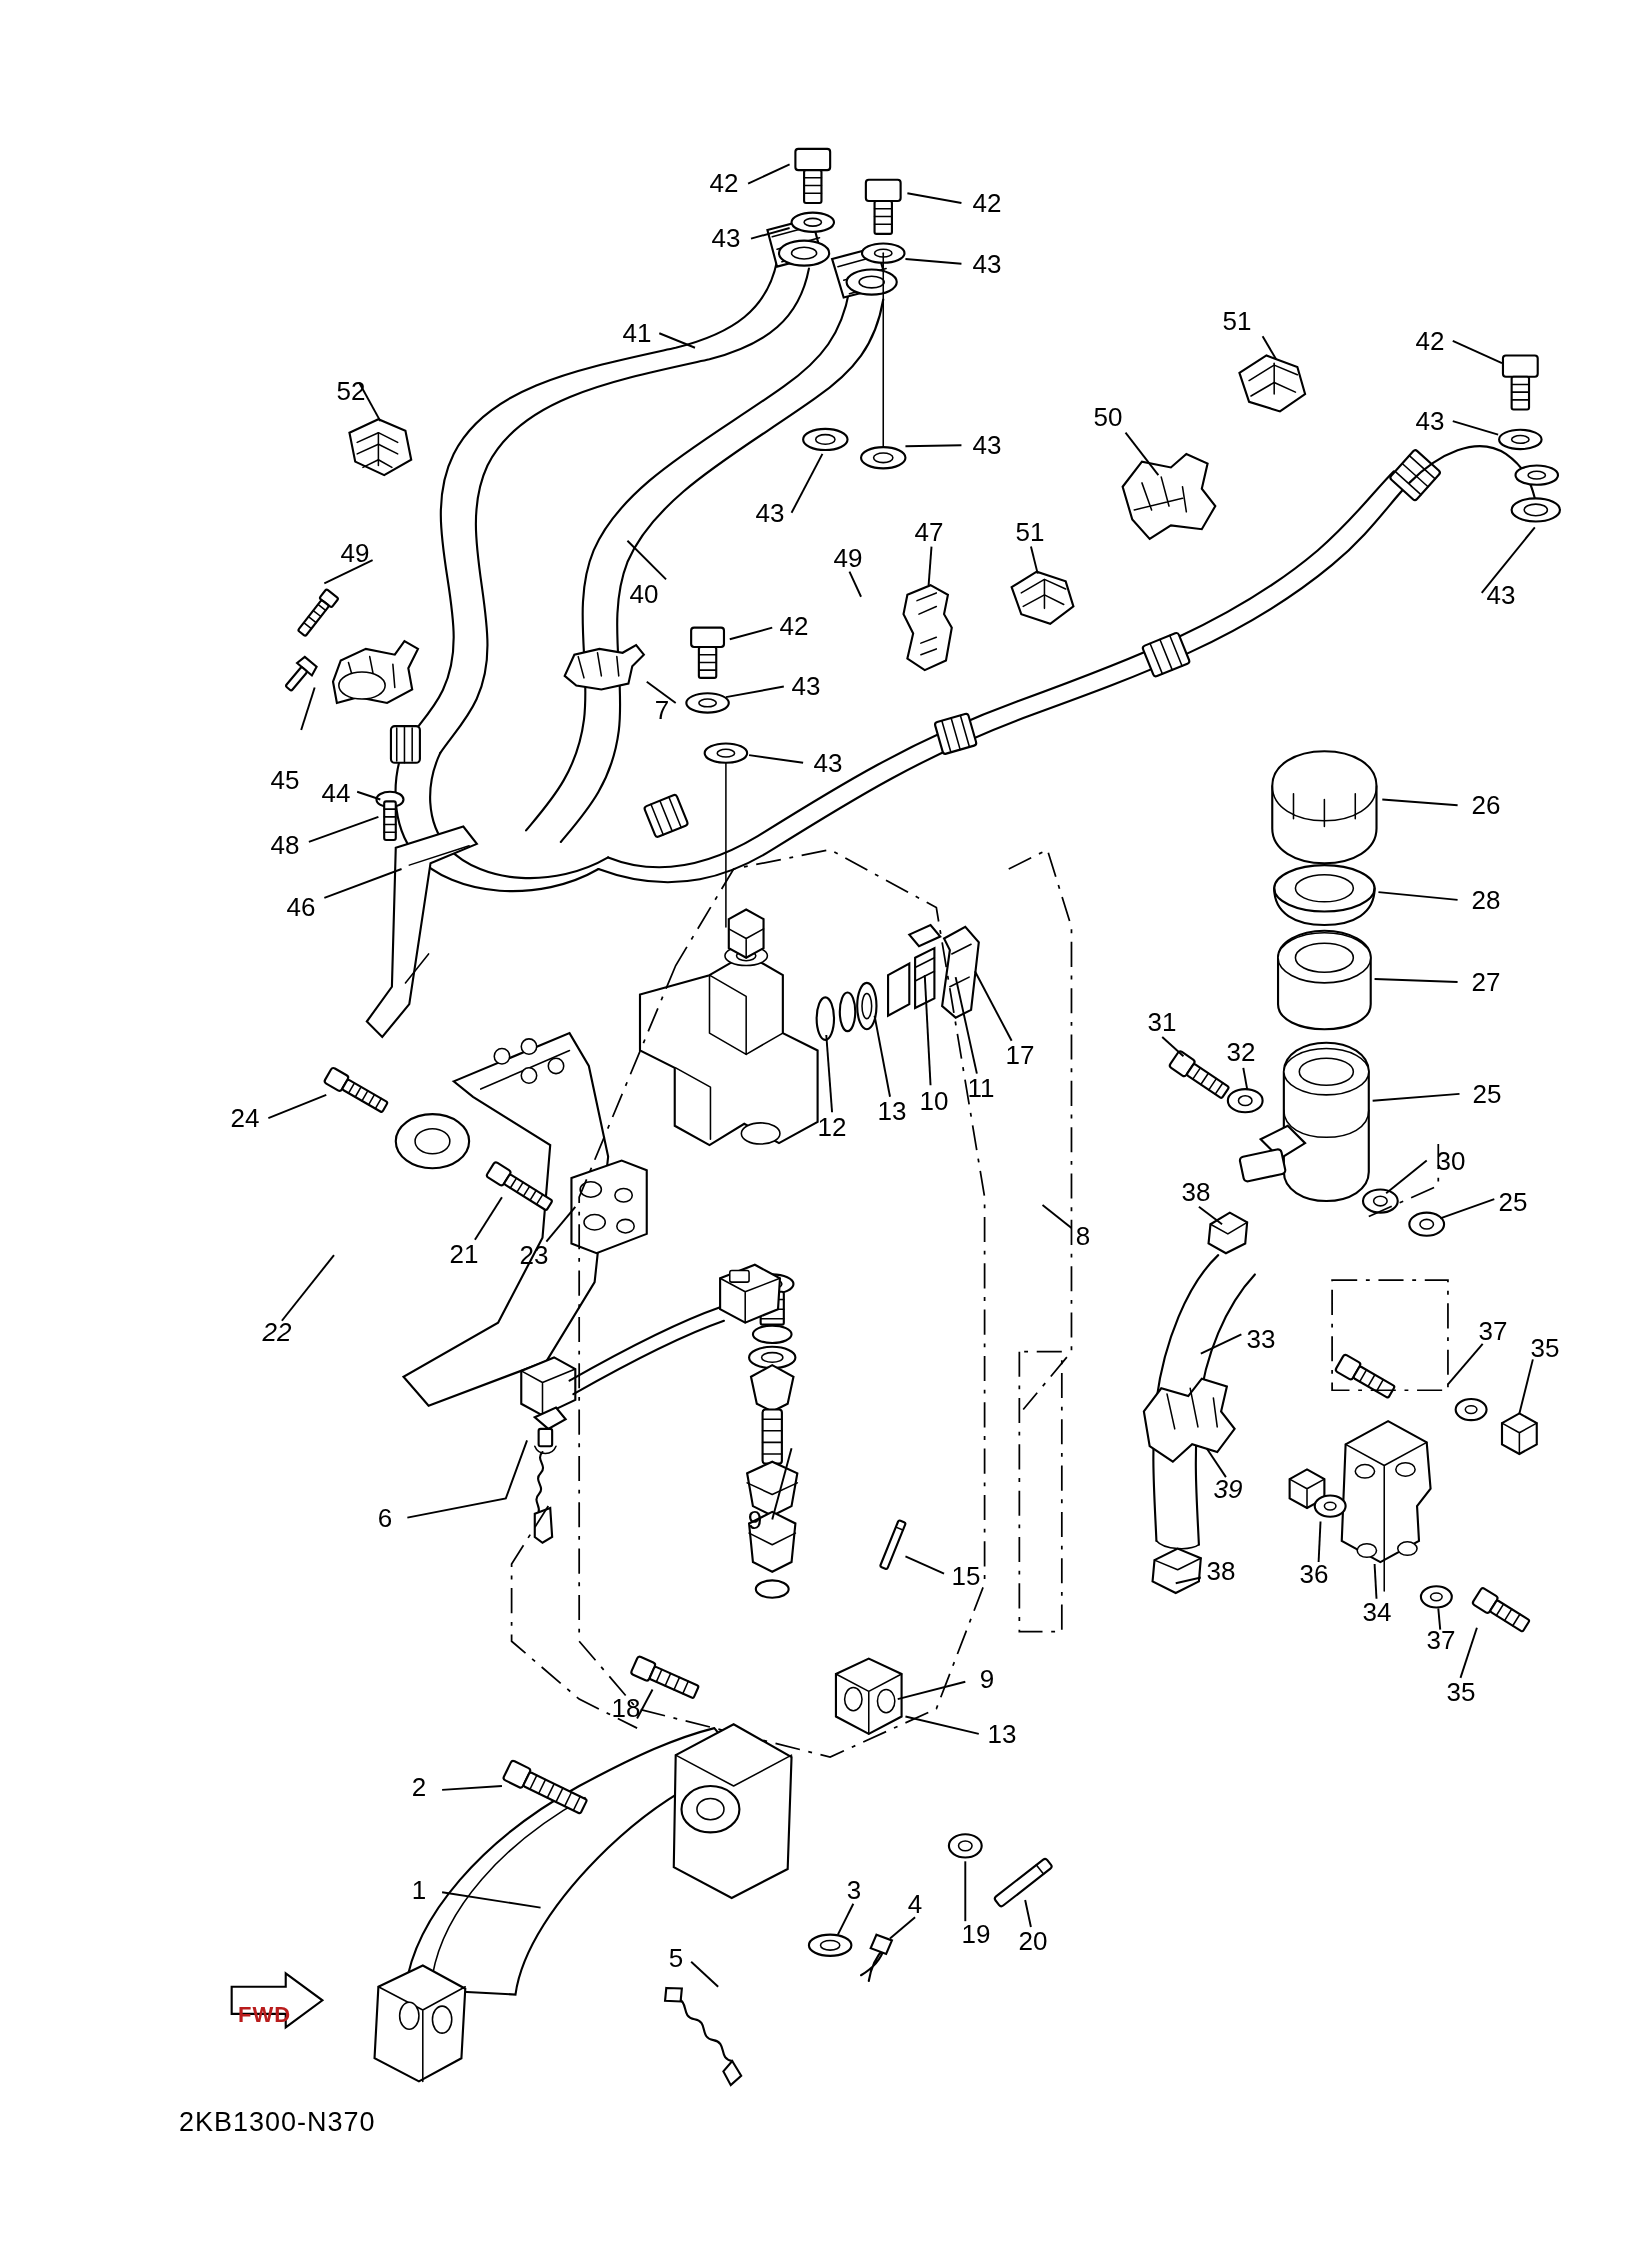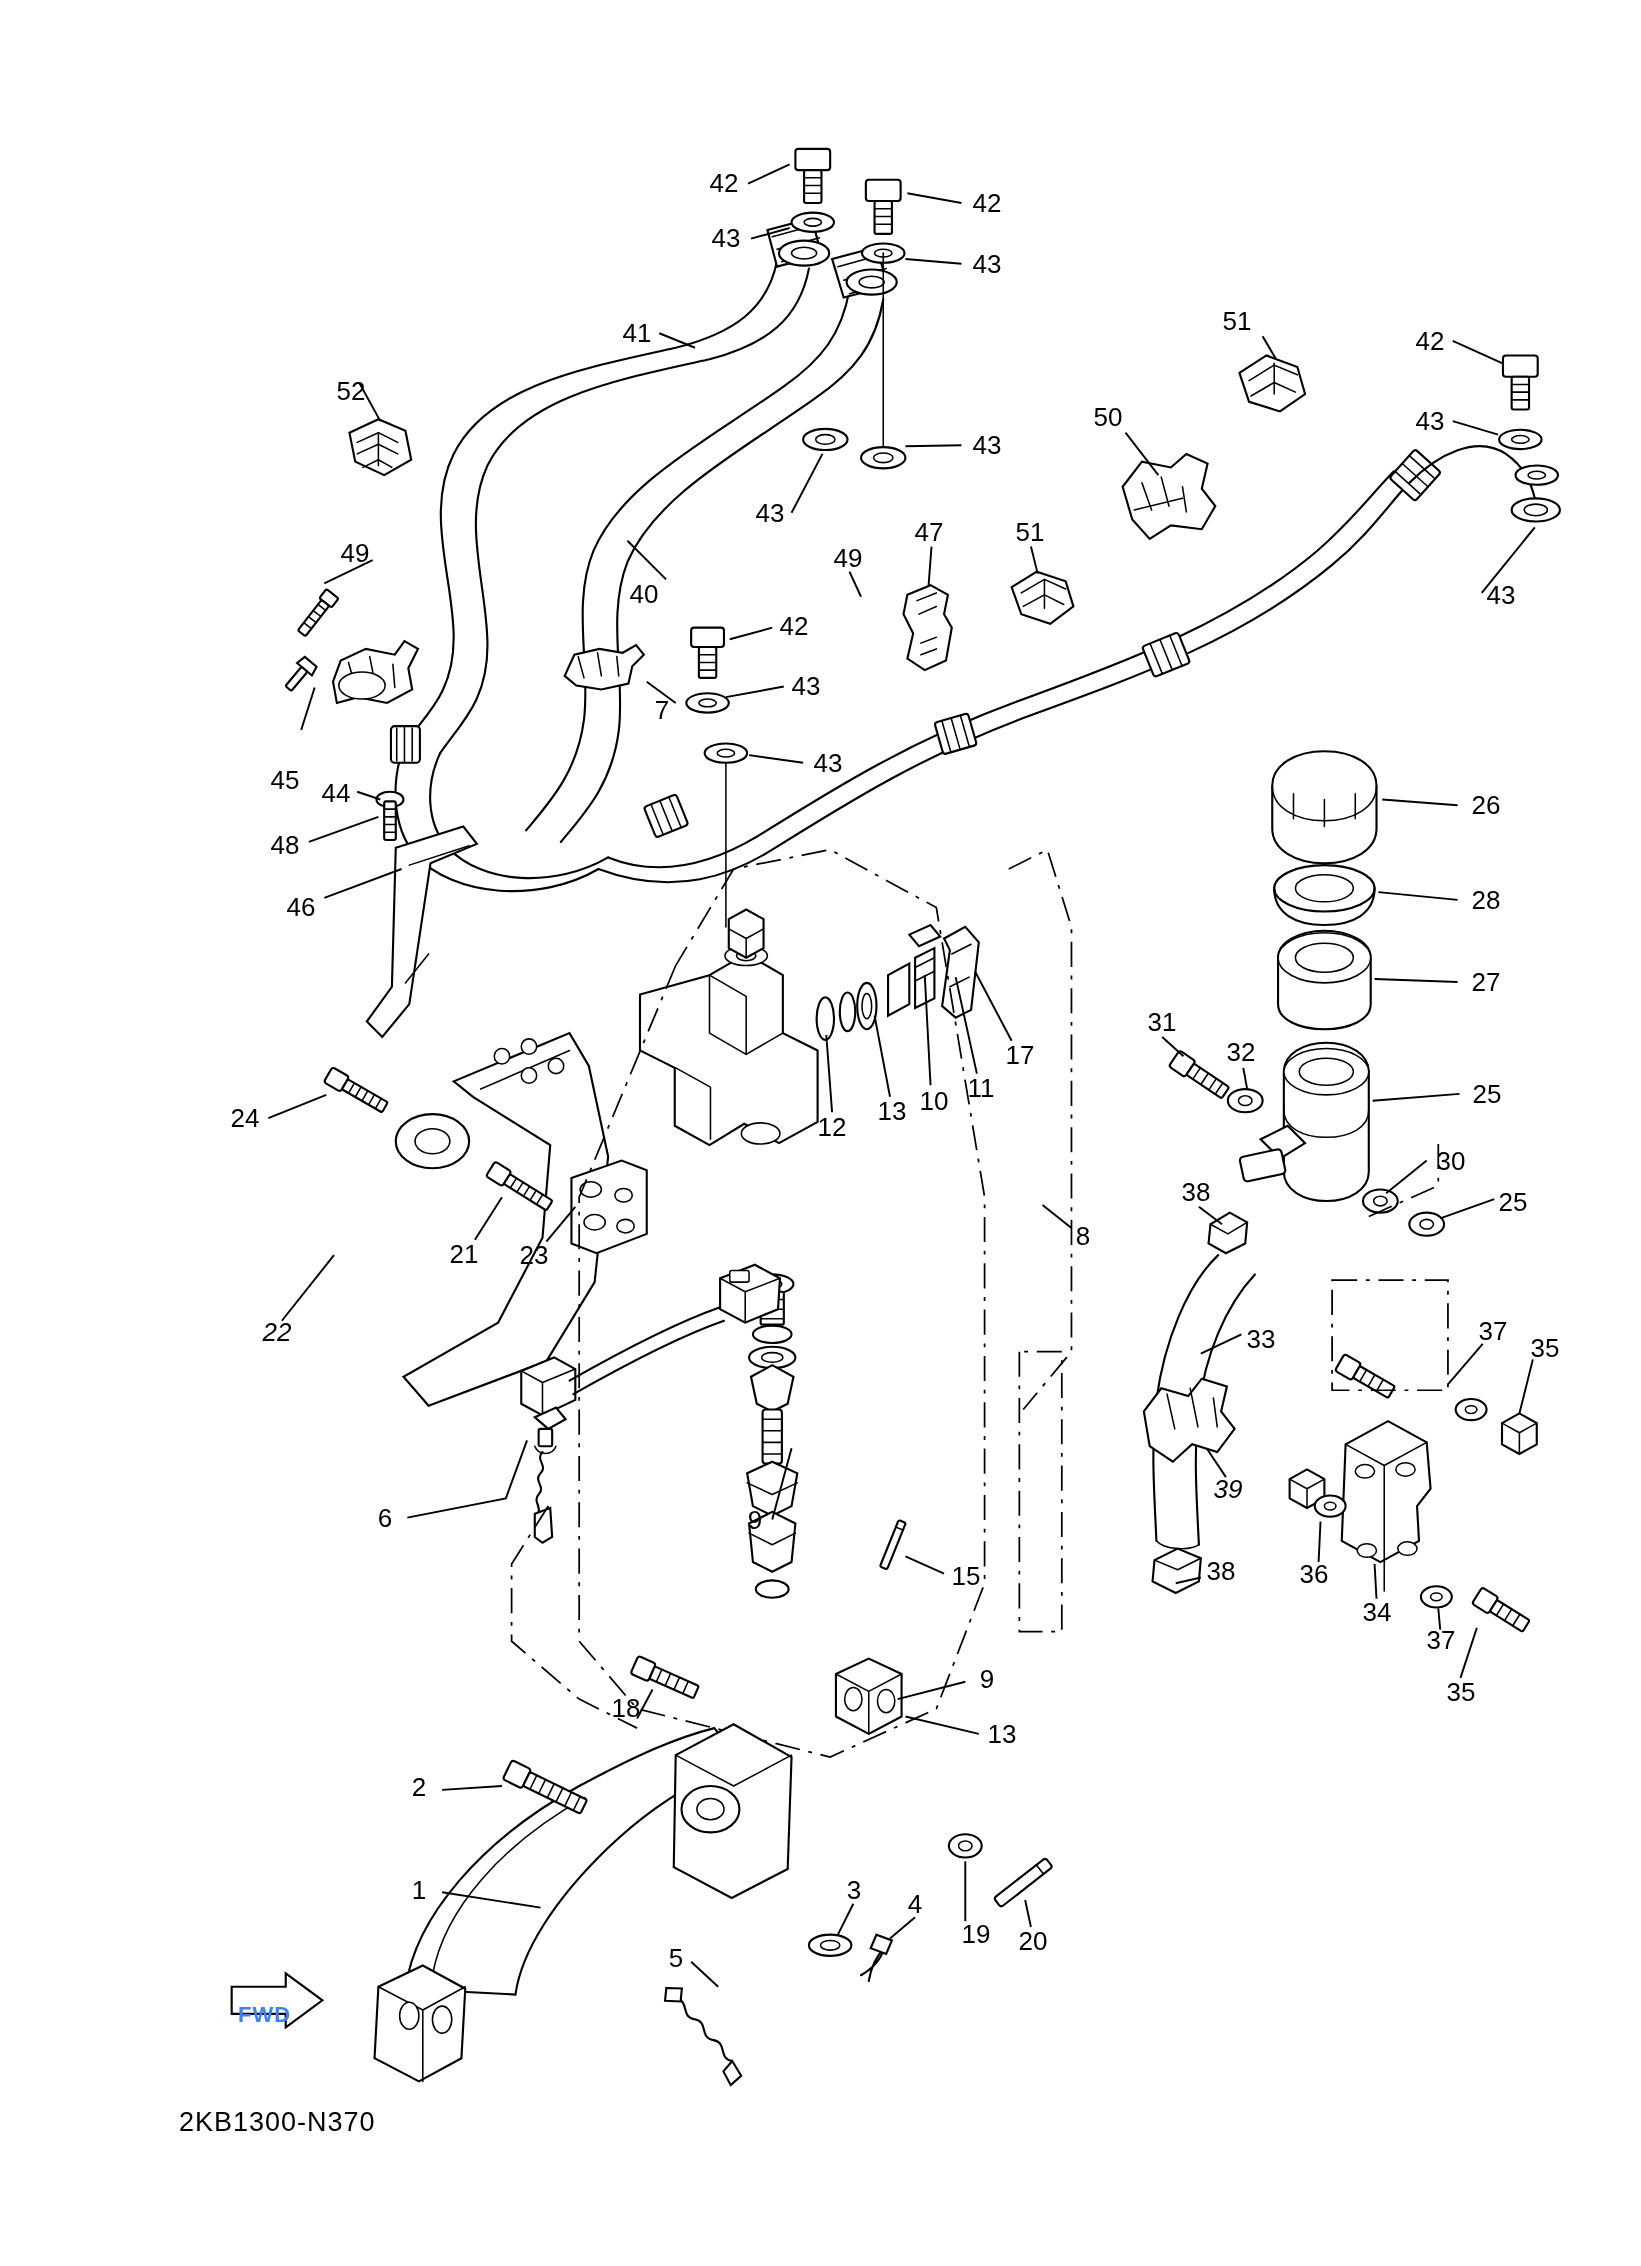--- a/index.html
+++ b/index.html
@@ -42,21 +42,21 @@
     letter-spacing: 1px;
     color: #000000;
   }
   .fwd-label {
     position: absolute;
     left: 238px;
     top: 2002px;
     font-family: "Liberation Sans", sans-serif;
     font-size: 22px;
     font-weight: bold;
-    color: #3b82f6;
+    color: #b91c1c;
     letter-spacing: 1px;
     text-align: center;
   }
 </style>
 </head>
 <body>
 
 <div id="sheet">
 
   <svg id="artwork" viewBox="0 0 1700 2347" xmlns="http://www.w3.org/2000/svg">

